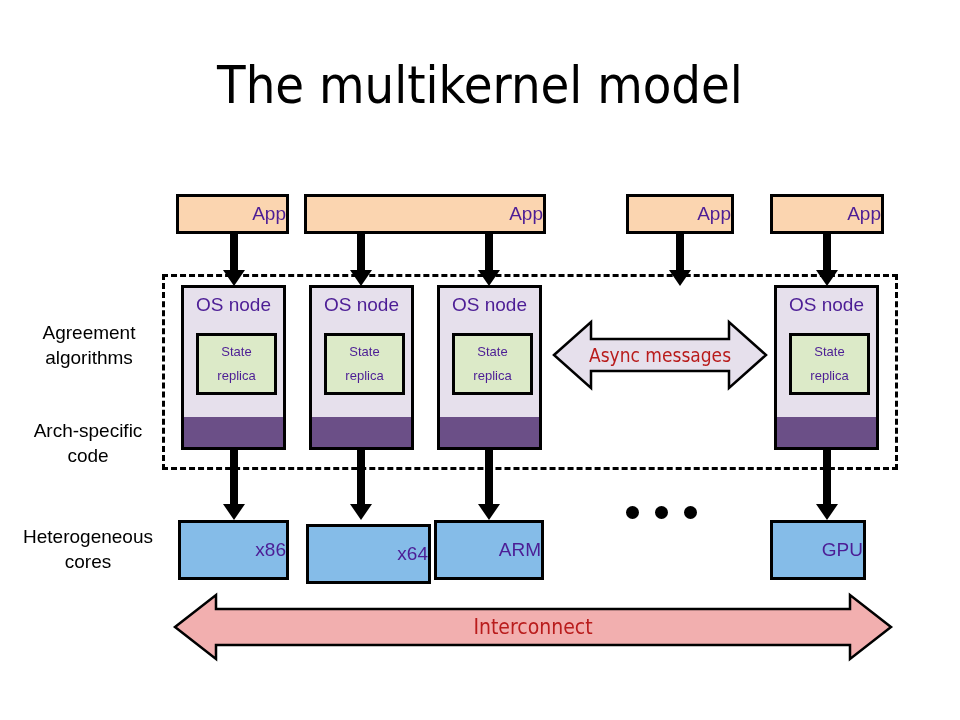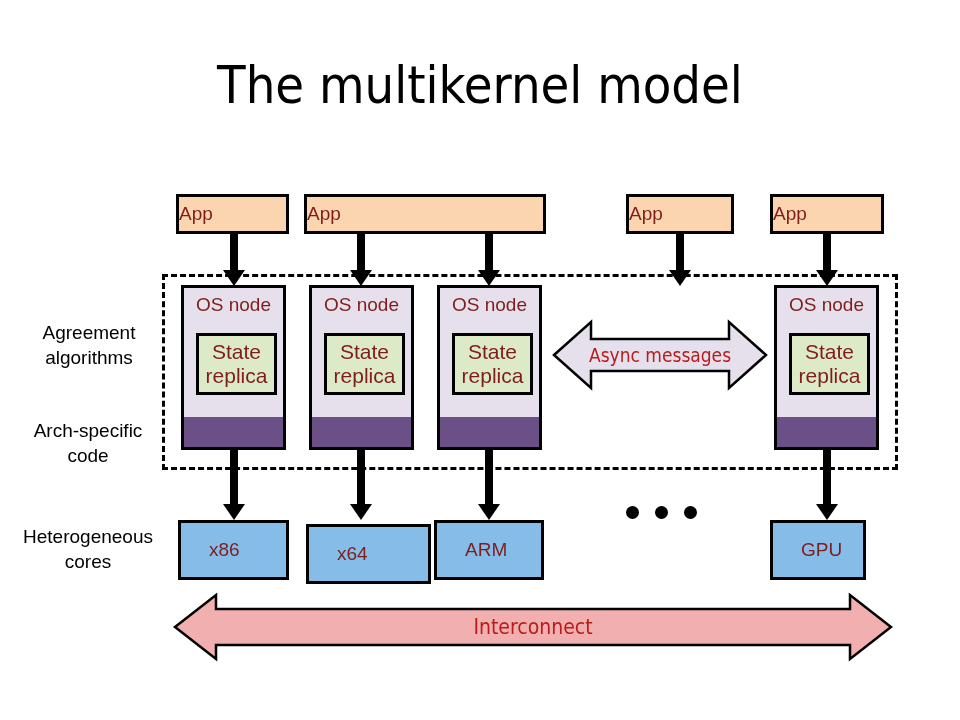--- a/index.html
+++ b/index.html
@@ -37,25 +37,25 @@
     white-space: nowrap;
   }
 
   
   .box {
     position: absolute;
     box-sizing: border-box;
     border: 3px solid #000000;
     display: flex;
     align-items: center;
-    justify-content: flex-start;
+    justify-content: flex-end;
     font-size: 19px;
     line-height: 22px;
     text-align: center;
-    color: #7f1d1d;
+    color: #4c1d95;
   }
 
   .app-box {
     background: #FBD5B0;
   }
 
   .osnode-box {
     background: #E6E0EC;
     display: block;
   }
@@ -70,21 +70,21 @@
   }
   .state-box {
     position: absolute;
     box-sizing: border-box;
     border: 3px solid #000000;
     background: #DCEAC8;
     display: flex;
     flex-direction: column;
     align-items: center;
     justify-content: center;
-    font-size: 21px;
+    font-size: 13px;
     line-height: 24px;
     text-align: center;
   }
   .arch-strip {
     position: absolute;
     left: 0;
     bottom: 0;
     width: 100%;
     background: #6B4F87;
   }

